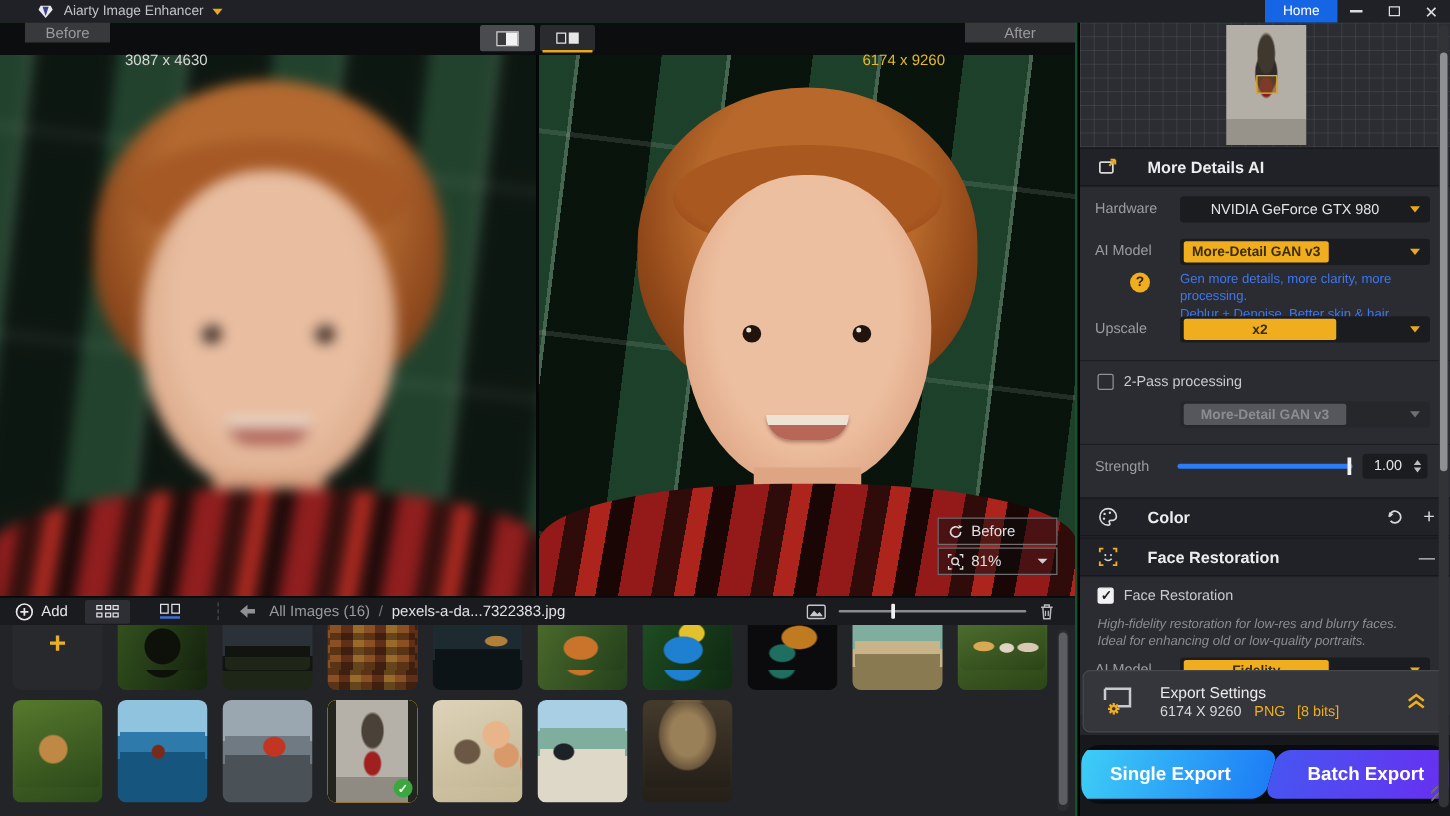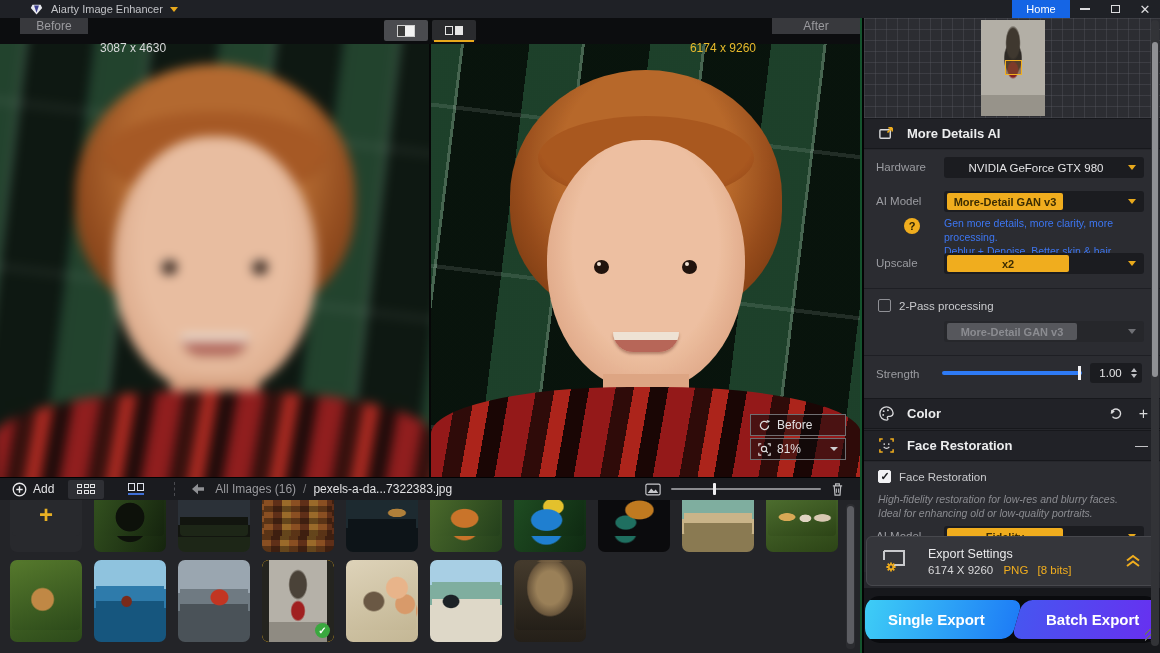--- a/index.html
+++ b/index.html
@@ -127,21 +127,21 @@
   
   .panel { position:absolute; left:862px; top:18px; width:298px; height:635px; background:#26272c; border-left:2px solid #030304; }
   .navigator { position:absolute; left:0; top:0; width:298px; height:100px; background-color:#2c2d32;
     background-image:linear-gradient(rgba(90,92,98,.35) 1px, transparent 1px), linear-gradient(90deg, rgba(90,92,98,.35) 1px, transparent 1px);
     background-size:11px 11px; overflow:hidden; }
   .nav-thumb { position:absolute; left:50%; top:2px; transform:translateX(-50%); width:64px; height:96px;
     background:radial-gradient(ellipse at 50% 24%, #3f382f 0 14%, transparent 17%), radial-gradient(ellipse at 50% 52%, #862121 0 10%, transparent 13%), radial-gradient(ellipse at 50% 40%, #2e2a25 0 18%, transparent 21%), linear-gradient(180deg,#b3afa6 0 78%, #97938a 78%); }
   .nav-selectbox { position:absolute; left:24px; top:40px; width:17px; height:15px; border:1.4px solid #f2b01e; background:rgba(120,80,50,.55); }
 
   .sec-header { position:absolute; left:0; width:298px; height:31px; background:#212227; display:flex; align-items:center; border-top:1px solid #17181c; border-bottom:1px solid #17181c; }
-  .sec-header .sec-title { font-size:13px; font-weight:bold; color:#ecedee; margin-left:12px; }
+  .sec-header .sec-title { font-size:13px; font-weight:bold; color:#ecedee; margin-left:23px; }
   .sec-icon { margin-left:14px; width:17px; height:17px; }
   .hdr-right { margin-left:auto; margin-right:14px; display:flex; align-items:center; gap:16px; }
   .hdr-glyph { color:#d8d8da; font-size:16px; line-height:1; }
 
   .hdr-details { top:100px; }
   .rows-bg { position:absolute; left:0; top:132px; width:298px; height:248px; background:#2b2c31; }
   .prow-label { position:absolute; left:12px; font-size:11.5px; color:#9b9ca1; }
   .dropdown { position:absolute; left:80px; width:200px; height:21px; background:#1b1c20; border-radius:3px; display:flex; align-items:center; }
   .dd-text { flex:1; text-align:center; font-size:11.5px; color:#e4e4e6; }
   .dd-chev { width:0; height:0; border-left:4.5px solid transparent; border-right:4.5px solid transparent; border-top:5px solid #e8a91c; margin-right:8px; }

